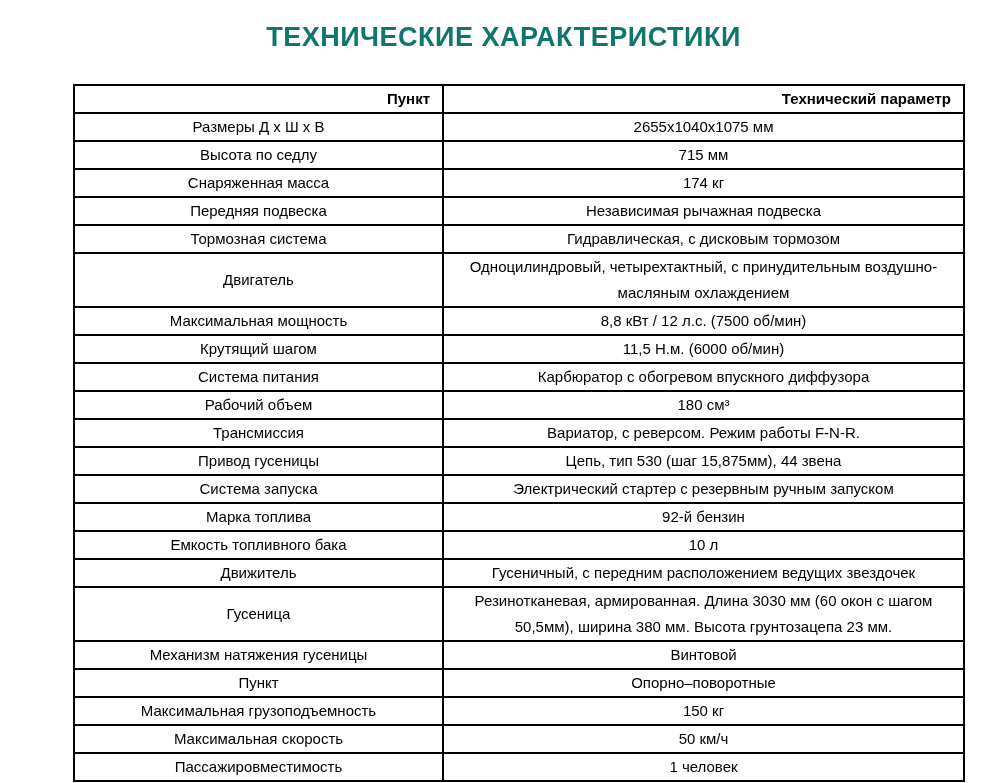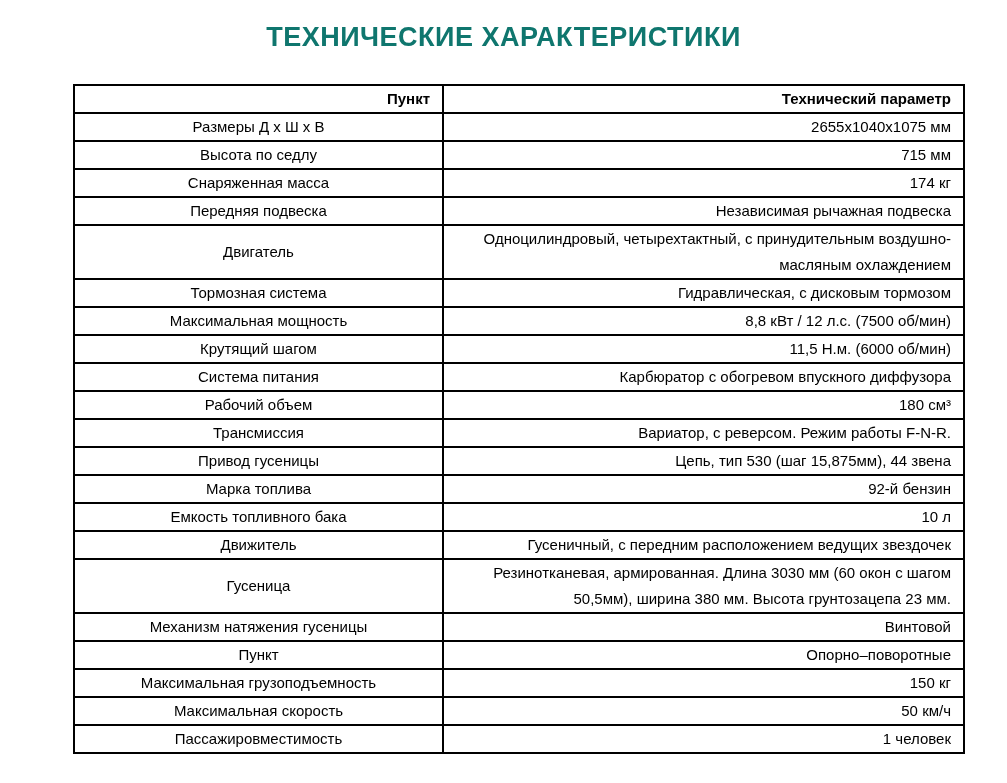--- a/index.html
+++ b/index.html
@@ -38,21 +38,21 @@
     vertical-align: middle;
     background: #ffffff;
   }
   .spec-table th {
     font-weight: bold;
     text-align: right;
   }
   .spec-table col.col-name  { width: 369px; }
   .spec-table col.col-value { width: 521px; }
   .spec-table td.name-cell  { text-align: center; }
-  .spec-table td.value-cell { text-align: right; }
+  .spec-table td.value-cell { text-align: center; }
 </style>
 </head>
 <body>
 
 <h1 class="page-title" style="color: #0f766e;">ТЕХНИЧЕСКИЕ ХАРАКТЕРИСТИКИ</h1>
 
 <table class="spec-table">
   <colgroup>
     <col class="col-name">
     <col class="col-value">
@@ -74,26 +74,26 @@
       </tr>
       <tr>
         <td class="name-cell">Снаряженная масса</td>
         <td class="value-cell">174 кг</td>
       </tr>
       <tr>
         <td class="name-cell">Передняя подвеска</td>
         <td class="value-cell">Независимая рычажная подвеска</td>
       </tr>
       <tr>
+        <td class="name-cell">Тормозная система</td>
+        <td class="value-cell">Гидравлическая, с дисковым тормозом</td>
+      </tr>
+      <tr>
         <td class="name-cell">Двигатель</td>
         <td class="value-cell">Одноцилиндровый, четырехтактный, с принудительным воздушно-масляным охлаждением</td>
-      </tr>
-      <tr>
-        <td class="name-cell">Тормозная система</td>
-        <td class="value-cell">Гидравлическая, с дисковым тормозом</td>
       </tr>
       <tr>
         <td class="name-cell">Максимальная мощность</td>
         <td class="value-cell">8,8 кВт / 12 л.с. (7500 об/мин)</td>
       </tr>
       <tr>
         <td class="name-cell">Крутящий шагом</td>
         <td class="value-cell">11,5 Н.м. (6000 об/мин)</td>
       </tr>
       <tr>
@@ -104,20 +104,24 @@
         <td class="name-cell">Рабочий объем</td>
         <td class="value-cell">180  см³</td>
       </tr>
       <tr>
         <td class="name-cell">Трансмиссия</td>
         <td class="value-cell">Вариатор, с реверсом. Режим работы F-N-R.</td>
       </tr>
       <tr>
         <td class="name-cell">Привод гусеницы</td>
         <td class="value-cell">Цепь, тип 530 (шаг 15,875мм), 44 звена</td>
+      </tr>
+      <tr>
+        <td class="name-cell">Система запуска</td>
+        <td class="value-cell">Электрический стартер с резервным ручным запуском</td>
       </tr>
       <tr>
         <td class="name-cell">Марка топлива</td>
         <td class="value-cell">92-й бензин</td>
       </tr>
       <tr>
         <td class="name-cell">Емкость топливного бака</td>
         <td class="value-cell">10 л</td>
       </tr>
       <tr>

